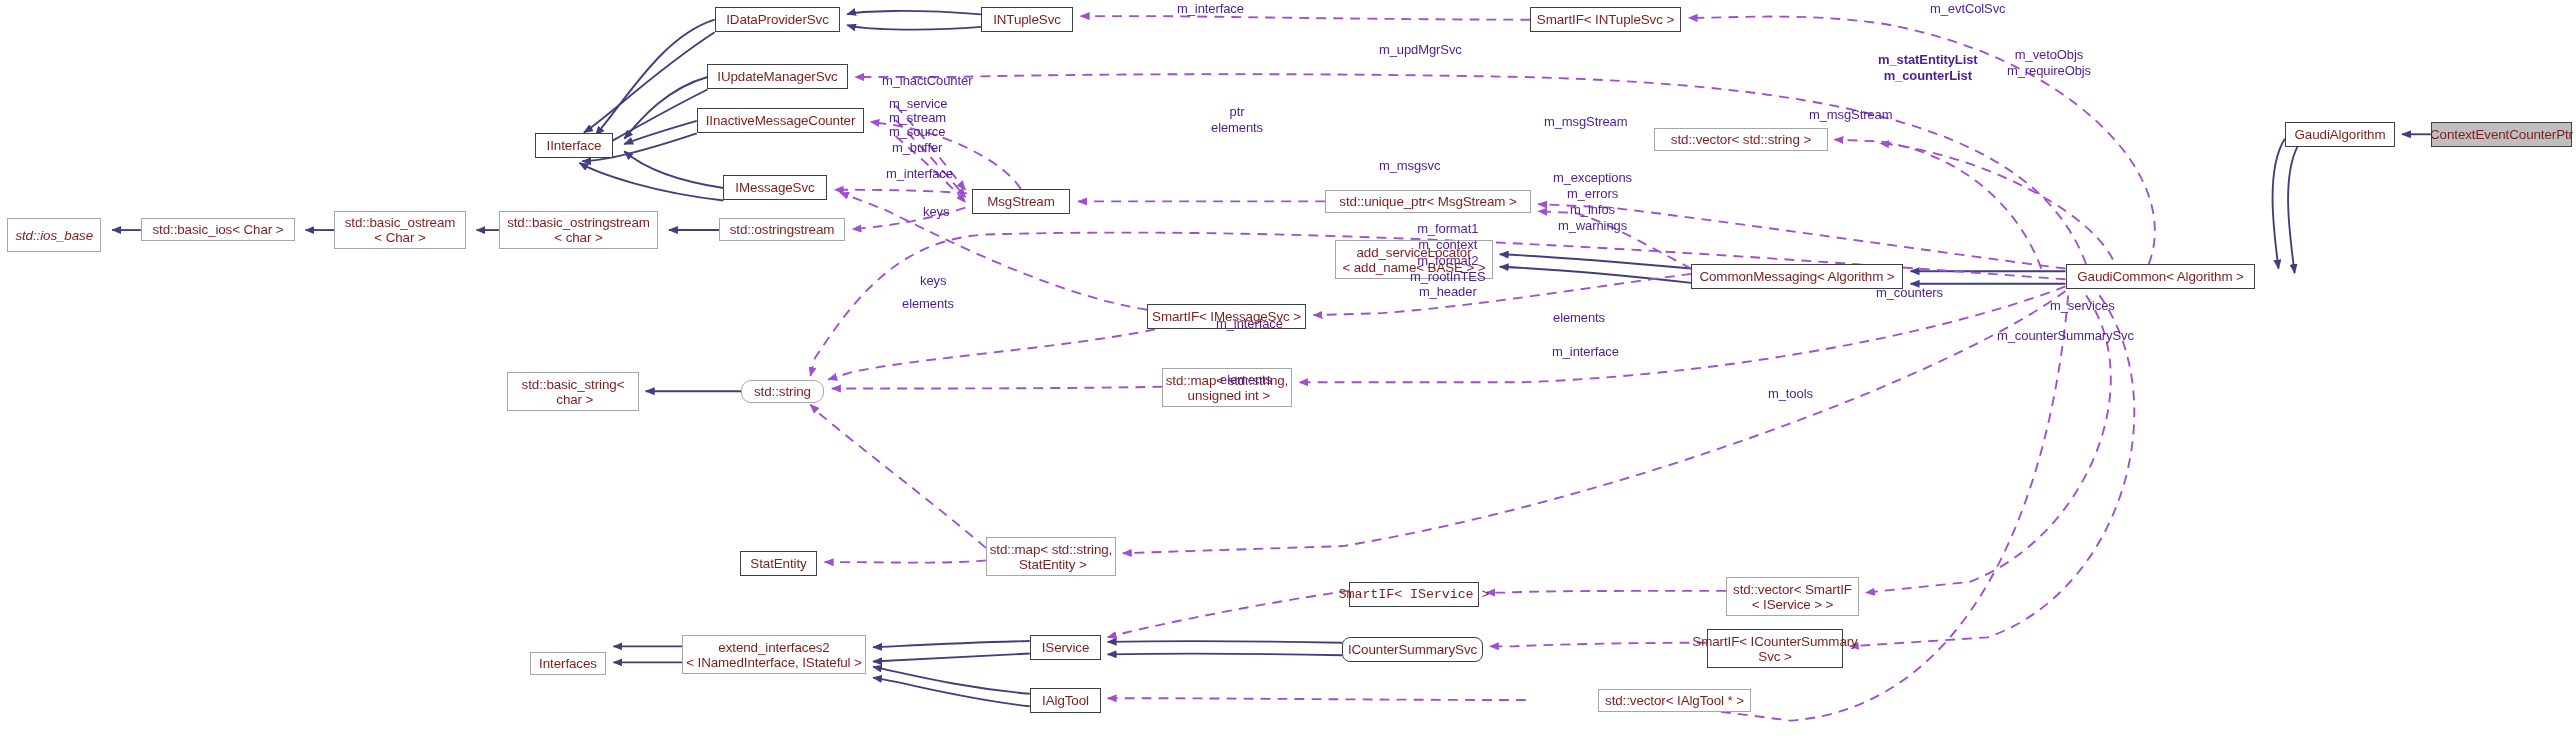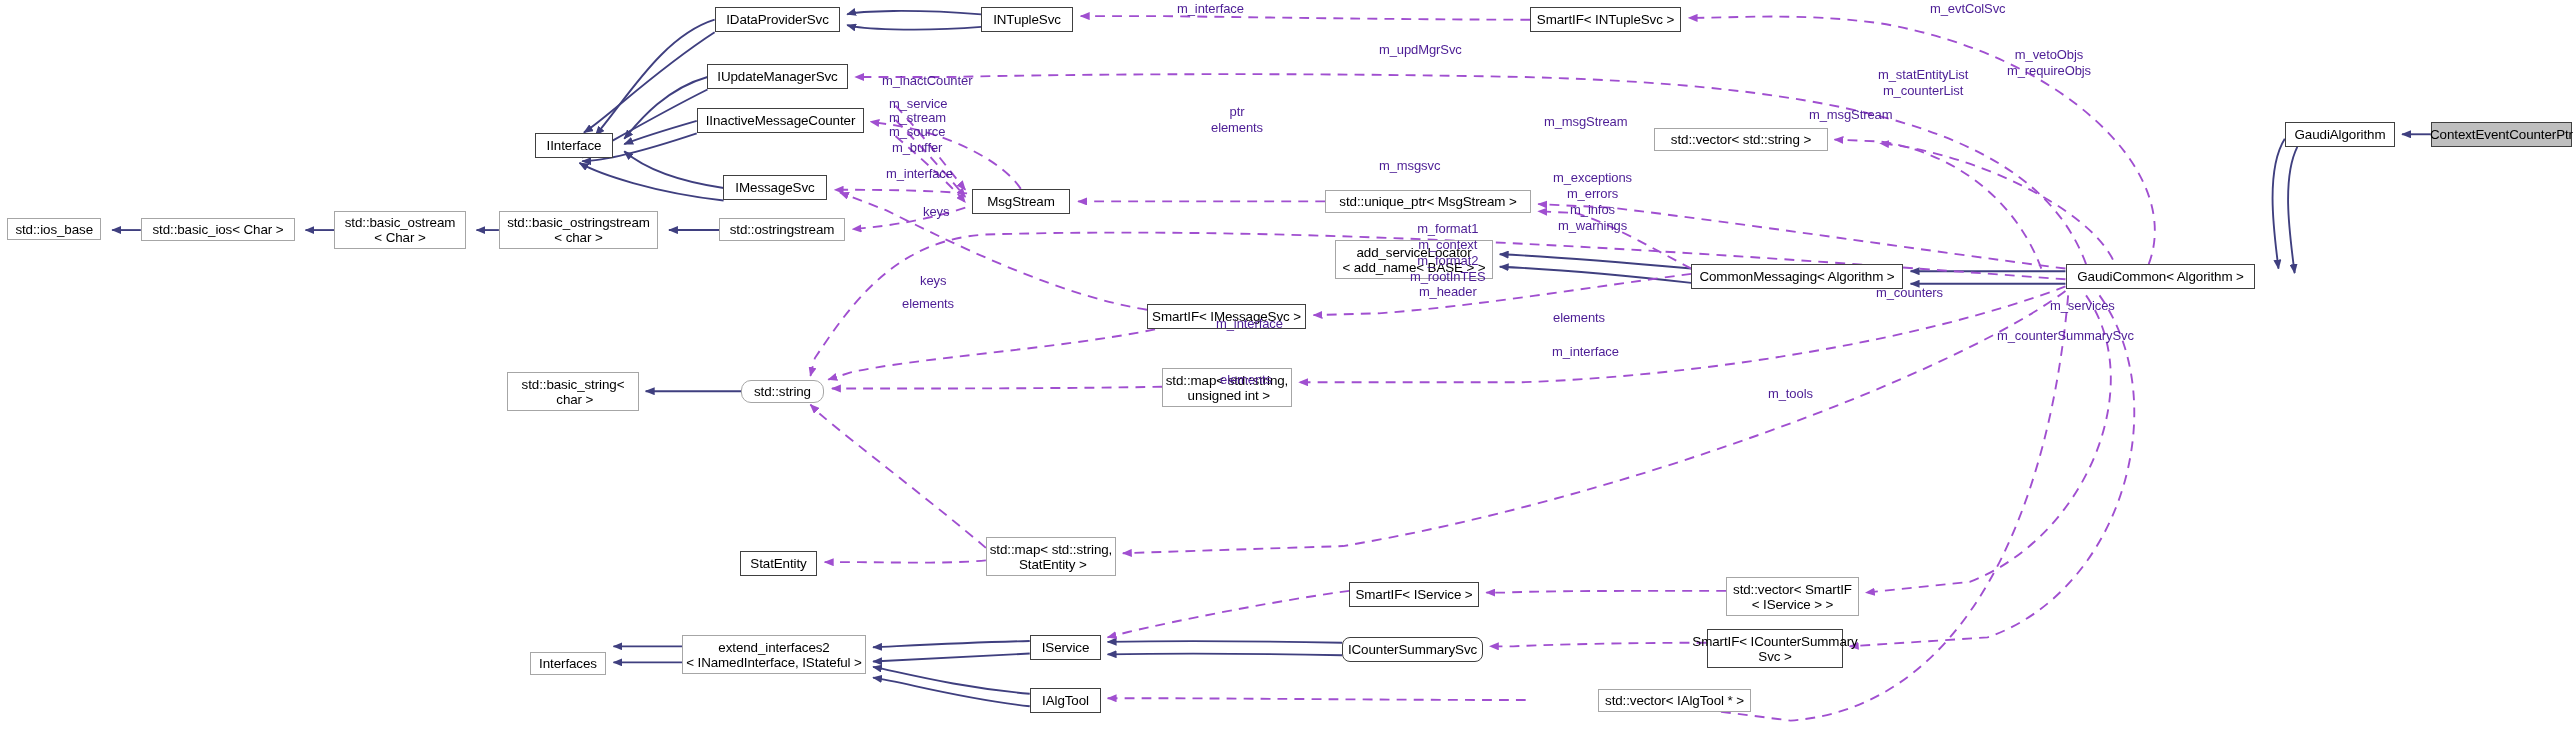--- a/index.html
+++ b/index.html
@@ -23,21 +23,21 @@
     pointer-events: none;
   }
   .node {
     position: absolute;
     box-sizing: border-box;
     display: flex;
     align-items: center;
     justify-content: center;
     text-align: center;
     line-height: 1.12;
-    color: #000000;
+    color: #7f1d1d;
     white-space: pre;
     background: #ffffff;
     border: 0.9px solid #a6a6a6;
     font-size: 13.4px;
     letter-spacing: -0.1px;
     z-index: 5;
   }
   .node.bold {
     border: 1.8px solid #404040;
   }
@@ -171,21 +171,21 @@
       <path d="M1906,718 C1820,718 1730,720 1690,722 L1664,722"></path>
 
       <path d="M2345,330 C2430,450 2370,660 2220,712 L2066,722"></path>
 
       <path d="M1704,782 C1550,782 1380,780 1280,780 L1237,780"></path>
 
       <path d="M2310,330 C2290,560 2200,790 2000,805 L1882,790"></path>
     </g>
   </svg>
 
-  <div class="node plain" style="left:7.2px;top:218px;width:94px;height:22px;">std::ios_base</div>
+  <div class="node plain" style="left:7.2px;top:218px;width:94px;height:34px;font-style:italic;">std::ios_base</div>
   <div class="node plain" style="left:141px;top:218px;width:154px;height:23px;">std::basic_ios&lt; Char &gt;</div>
   <div class="node plain" style="left:334px;top:211px;width:132px;height:38px;">std::basic_ostream
 &lt; Char &gt;</div>
   <div class="node plain" style="left:499px;top:211px;width:159px;height:38px;">std::basic_ostringstream
 &lt; char &gt;</div>
   <div class="node plain" style="left:719px;top:218px;width:126px;height:23px;">std::ostringstream</div>
 
   <div class="node bold" style="left:535px;top:133px;width:78px;height:25px;">IInterface</div>
   <div class="node bold" style="left:715px;top:7.2px;width:125px;height:25px;">IDataProviderSvc</div>
   <div class="node bold" style="left:707px;top:64px;width:141px;height:25px;">IUpdateManagerSvc</div>
@@ -210,33 +210,33 @@
  unsigned int &gt;</div>
   <div class="node bold" style="left:740px;top:551px;width:77px;height:25px;">StatEntity</div>
   <div class="node plain" style="left:986px;top:537px;width:130px;height:39px;">std::map&lt; std::string,
  StatEntity &gt;</div>
   <div class="node plain" style="left:530px;top:652px;width:76px;height:23px;">Interfaces</div>
   <div class="node plain" style="left:682px;top:635px;width:184px;height:39px;">extend_interfaces2
 &lt; INamedInterface, IStateful &gt;</div>
   <div class="node bold" style="left:1030px;top:635px;width:71px;height:25px;">IService</div>
   <div class="node bold" style="left:1030px;top:688px;width:71px;height:25px;">IAlgTool</div>
   <div class="node bold" style="left:1342px;top:637px;width:141px;height:25px;border-radius:8px;">ICounterSummarySvc</div>
-  <div class="node bold" style="left:1349px;top:582px;width:130px;height:25px;">SmartIF&lt; IService &gt;</div>
+  <div class="node bold" style="left:1349px;top:582px;width:130px;height:25px;font-family:Liberation Mono, monospace;">SmartIF&lt; IService &gt;</div>
   <div class="node plain" style="left:1726px;top:577px;width:133px;height:39px;">std::vector&lt; SmartIF
 &lt; IService &gt; &gt;</div>
   <div class="node bold" style="left:1707px;top:629px;width:136px;height:39px;">SmartIF&lt; ICounterSummary
 Svc &gt;</div>
   <div class="node plain" style="left:1598px;top:689px;width:153px;height:23px;">std::vector&lt; IAlgTool * &gt;</div>
 
   <div class="edge-label" style="left:1177px;top:0.9px;">m_interface</div>
   <div class="edge-label" style="left:1930px;top:0.9px;">m_evtColSvc</div>
   <div class="edge-label" style="left:1379px;top:42px;">m_updMgrSvc</div>
   <div class="edge-label" style="left:2007px;top:47px;">m_vetoObjs
 m_requireObjs</div>
-  <div class="edge-label" style="left:1878px;top:67px;">m_statEntityList
+  <div class="edge-label" style="left:1878px;top:52px;font-weight:bold;">m_statEntityList
 m_counterList</div>
   <div class="edge-label" style="left:882px;top:73px;">m_inactCounter</div>
   <div class="edge-label" style="left:889px;top:96px;">m_service</div>
   <div class="edge-label" style="left:1211px;top:104px;">ptr
 elements</div>
   <div class="edge-label" style="left:1809px;top:107px;">m_msgStream</div>
   <div class="edge-label" style="left:889px;top:110px;">m_stream</div>
   <div class="edge-label" style="left:1544px;top:114px;">m_msgStream</div>
   <div class="edge-label" style="left:889px;top:124px;">m_source
 m_buffer</div>

